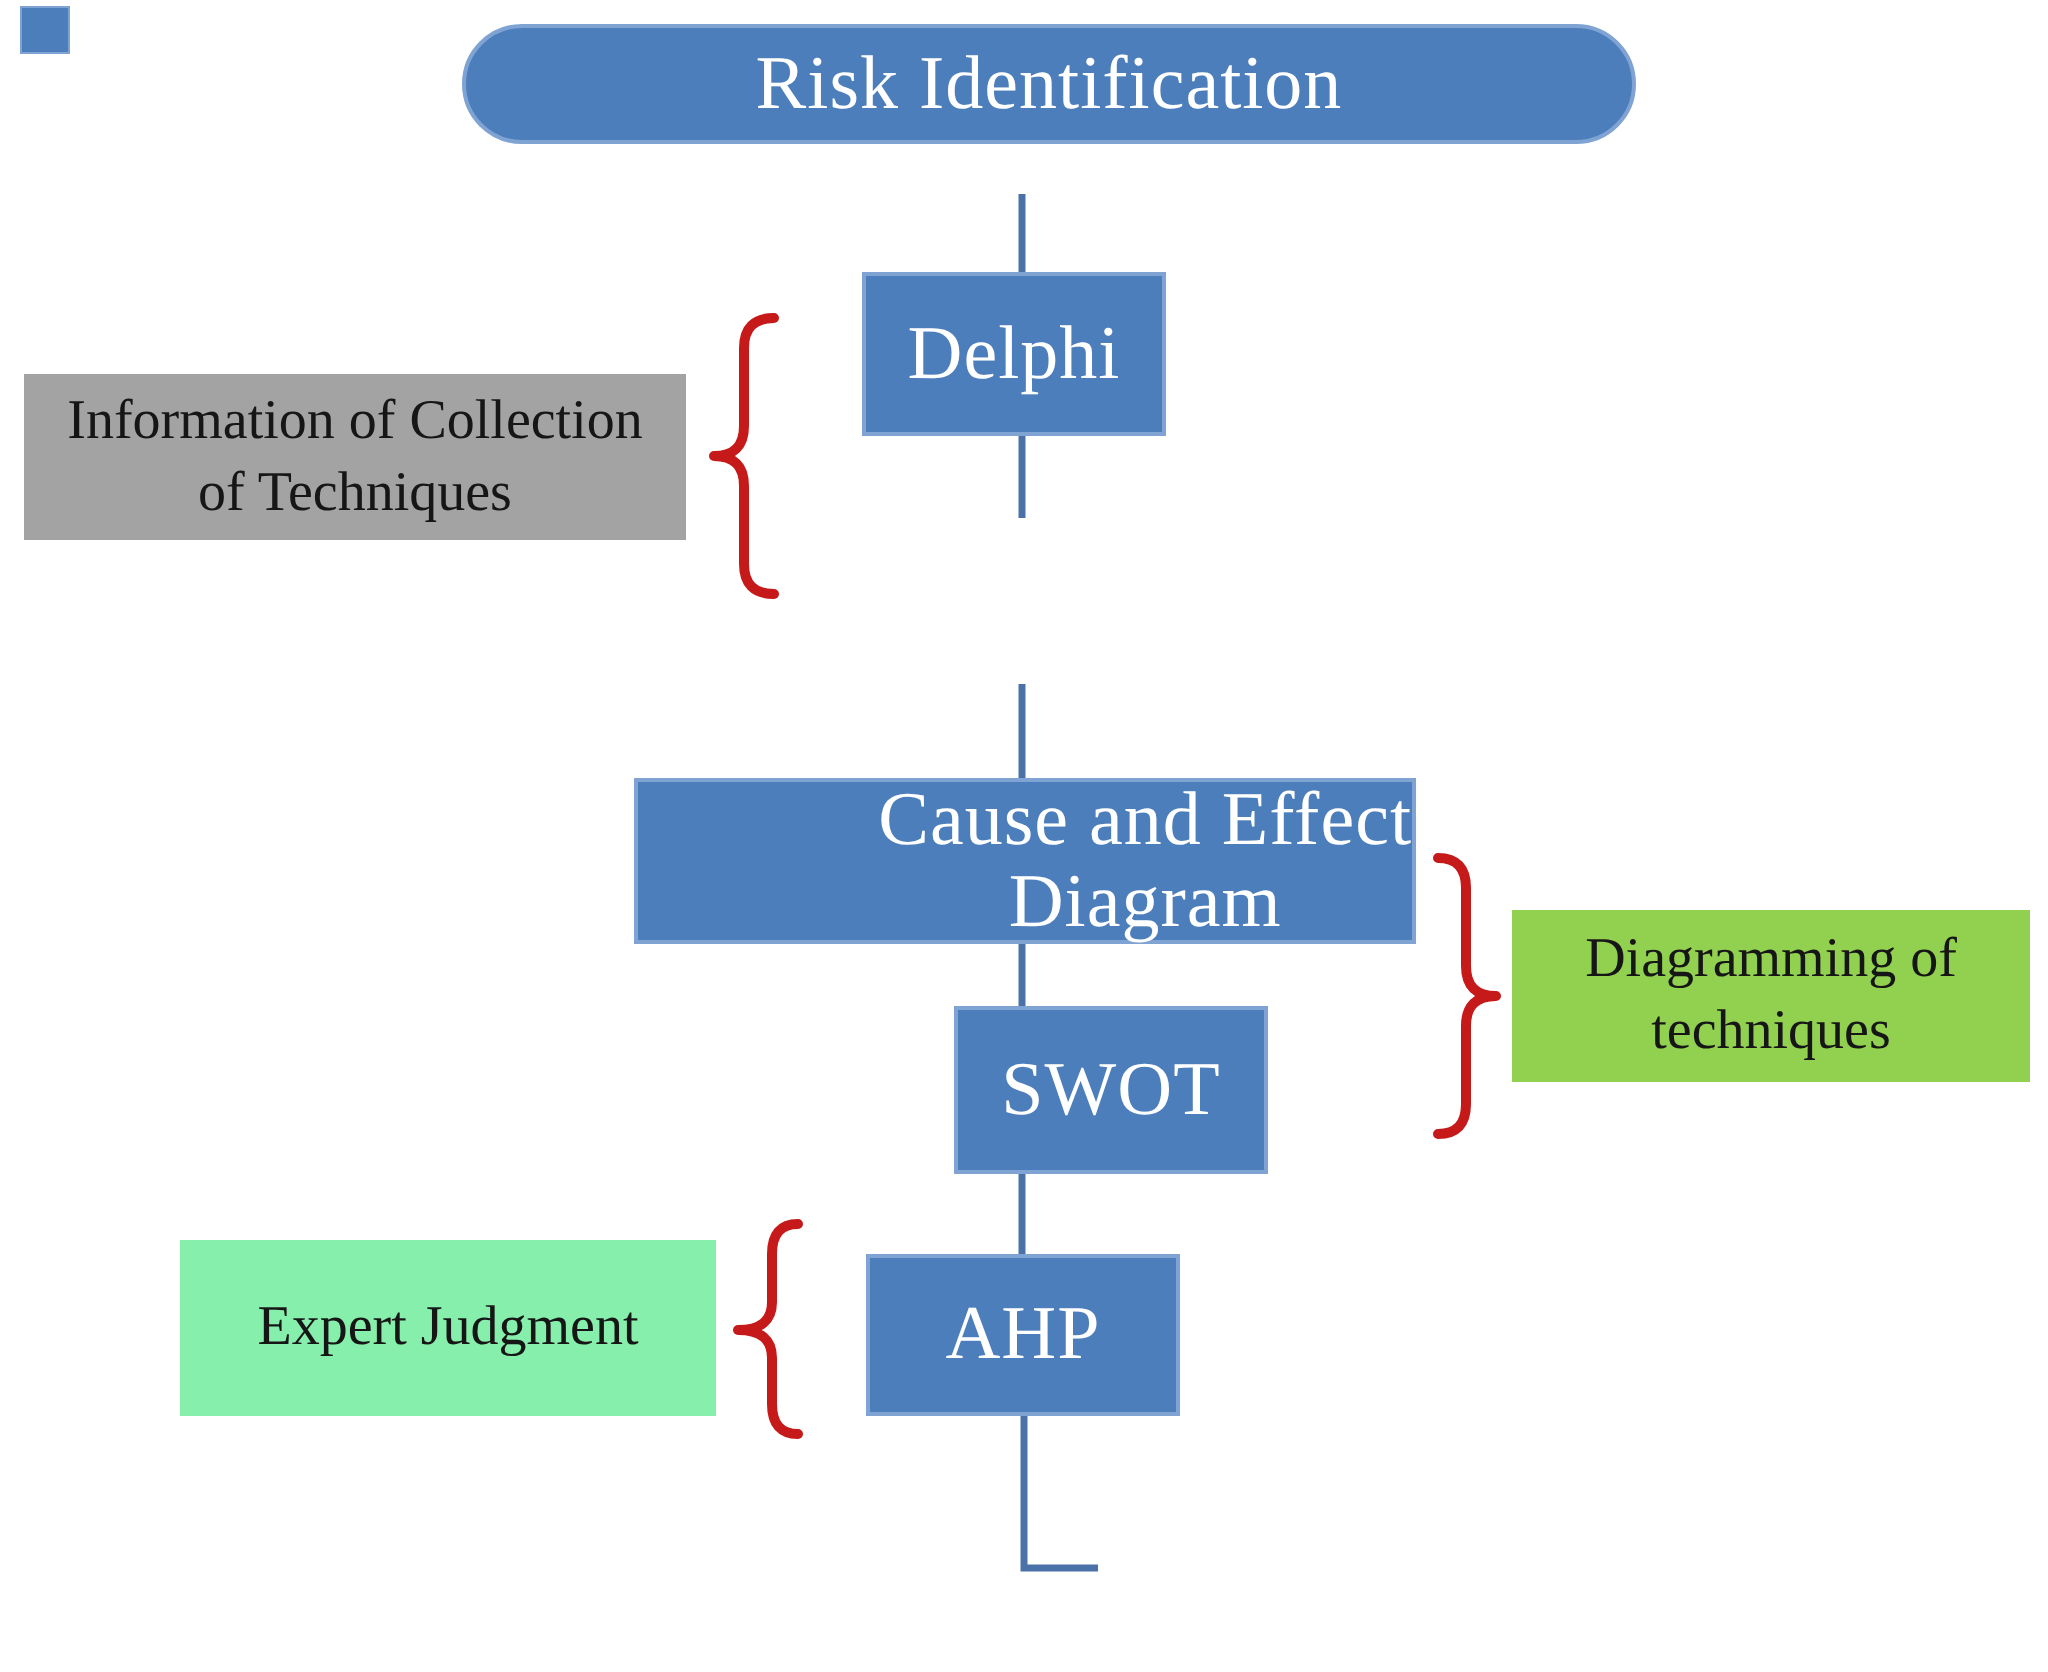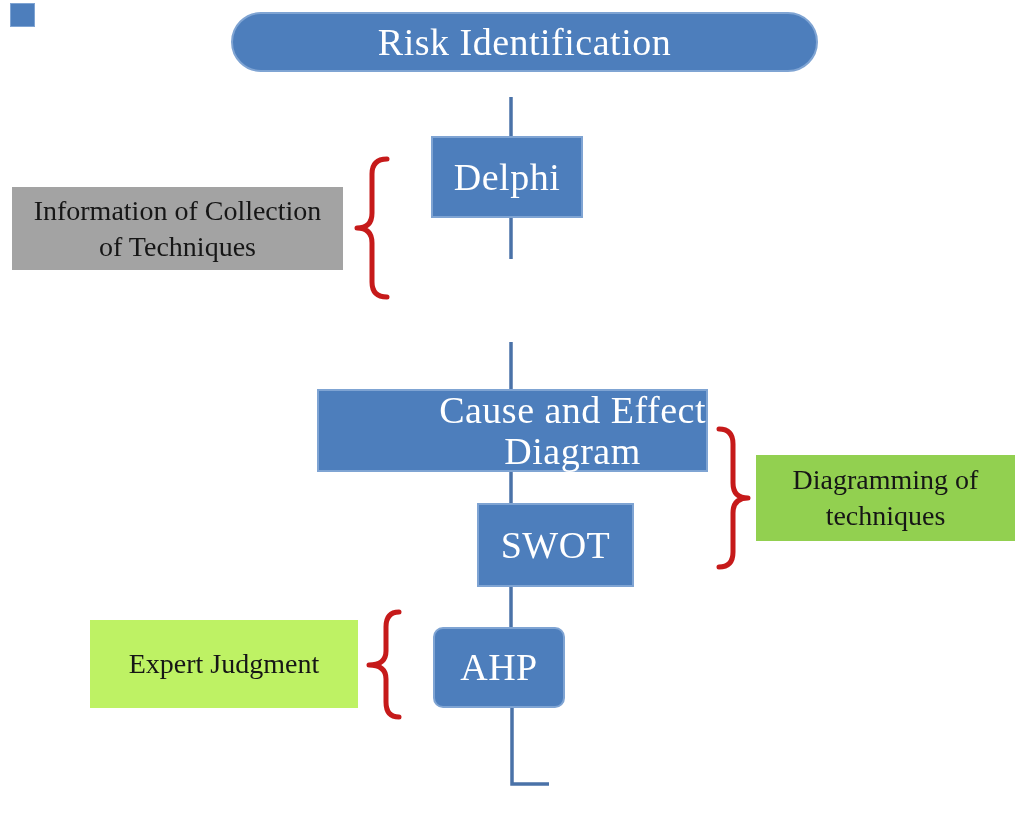--- a/index.html
+++ b/index.html
@@ -33,21 +33,21 @@
     color:#161616;
     text-align:center;
   }
   .cat .t{
     white-space:pre-line;
     font-size:28px;
     line-height:1.28;
   }
   .cat-info{background:#a3a3a3;}
   .cat-diagramming{background:#92D050;justify-content:center;}
-  .cat-expert{background:#bef264;}
+  .cat-expert{background:#86efac;}
   .corner-square{
     position:absolute;
     left:10px;top:3px;width:25px;height:24px;
     background:#4D7EBC;
     border:1px solid #7FA4D3;
     box-sizing:border-box;
   }
 </style>
 </head>
 <body>
@@ -80,21 +80,21 @@
 
   <div class="node" style="left:317px;top:389px;width:391px;height:83px;justify-content:flex-end;">
     <span class="t">Cause and Effect
 Diagram</span>
   </div>
 
   <div class="node" style="left:433px;top:503px;width:157px;height:84px;margin-left:44px;">
     <span class="t">SWOT</span>
   </div>
 
-  <div class="node" style="left:433px;top:627px;width:132px;height:81px;border-radius:10px;">
+  <div class="node" style="left:433px;top:627px;width:157px;height:81px;">
     <span class="t">AHP</span>
   </div>
 
 
   <div class="cat cat-info" style="left:12px;top:187px;width:331px;height:83px;">
     <span class="t">Information of Collection
 of Techniques</span>
   </div>
 
   <div class="cat cat-diagramming" style="left:756px;top:455px;width:259px;height:86px;">

